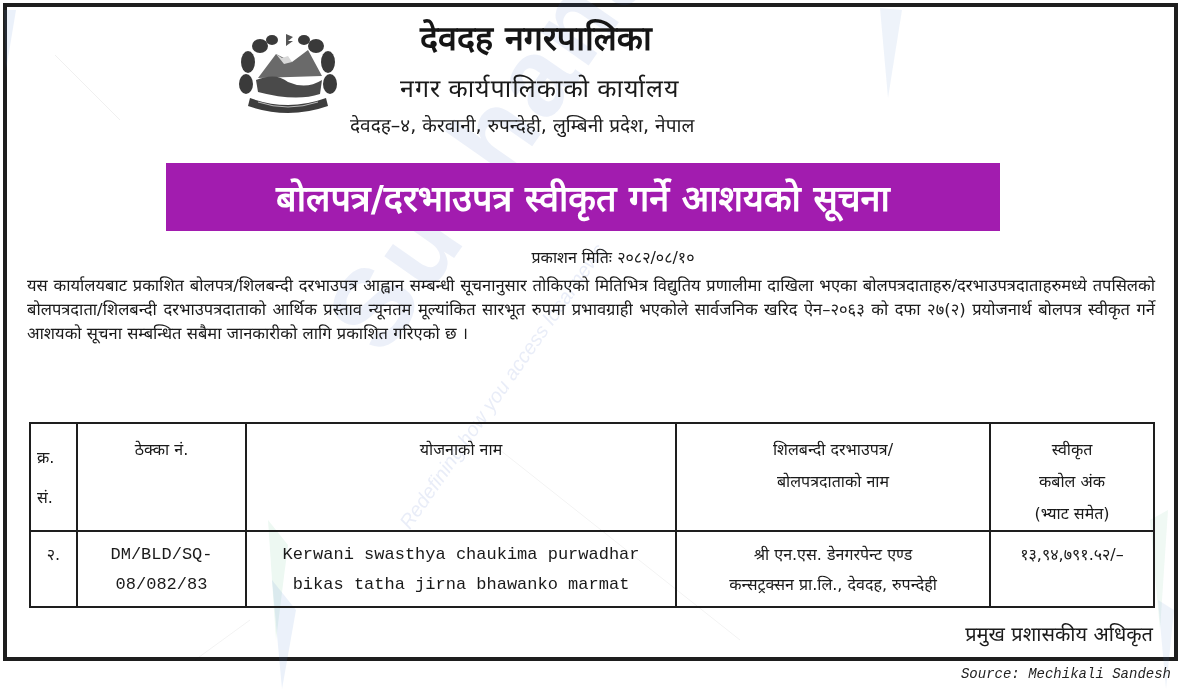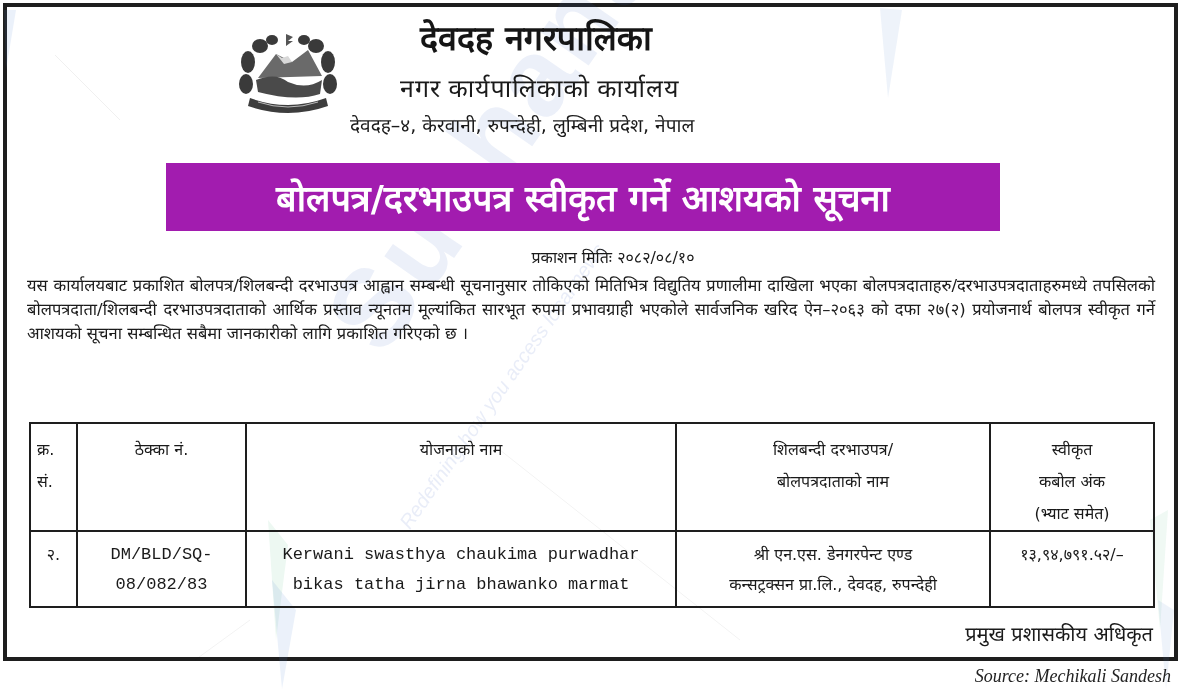--- a/index.html
+++ b/index.html
@@ -73,29 +73,29 @@
   table.notice td {
     height: 76px; padding-top: 8px; line-height: 30px;
   }
   .c-sn { width: 47px; }
   .c-no { width: 169px; }
   .c-pr { width: 430px; }
   .c-bd { width: 314px; }
   .c-am { width: 164px; }
   .en { font-family: Liberation Mono, monospace; font-size: 17px; }
   .np { font-family: "DejaVu Sans", sans-serif; font-size: 16px; }
-  th .left, td .left { text-align: left; padding-left: 6px; }
+  th .left, td .left { text-align: left; padding-left: 6px; margin-top: 8px; }
 
   .signature {
     position: absolute; right: 28px; top: 620px;
     font-family: "DejaVu Sans", sans-serif; font-size: 20px; color: #1a1a1a;
   }
   .source {
     position: absolute; right: 10px; top: 666px;
-    font-family: Liberation Serif, serif; font-style: italic; font-size: 18px; color: #222;
+    font-family: Liberation Mono, monospace; font-style: italic; font-size: 14px; color: #222;
   }
 </style>
 </head>
 <body>
 
 <div class="frame"></div>
 
 <div class="wm" style="left:0;top:0;width:1181px;height:689px;">
   <div class="wm-text">Suchana</div>
   <div class="wm-tag">Redefining how you access local news</div>

